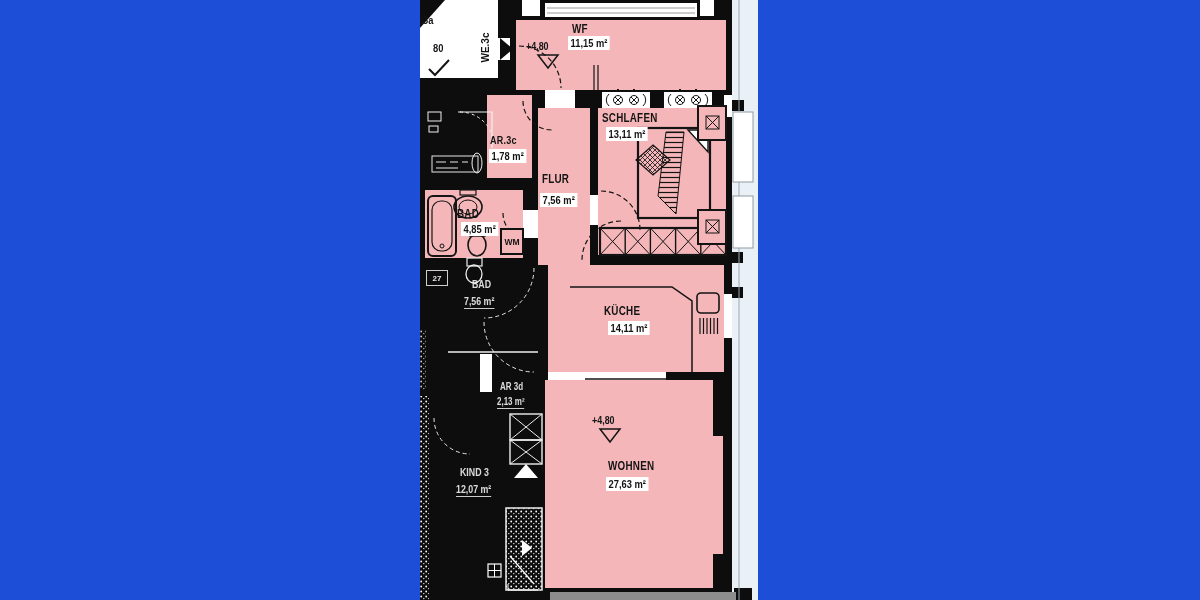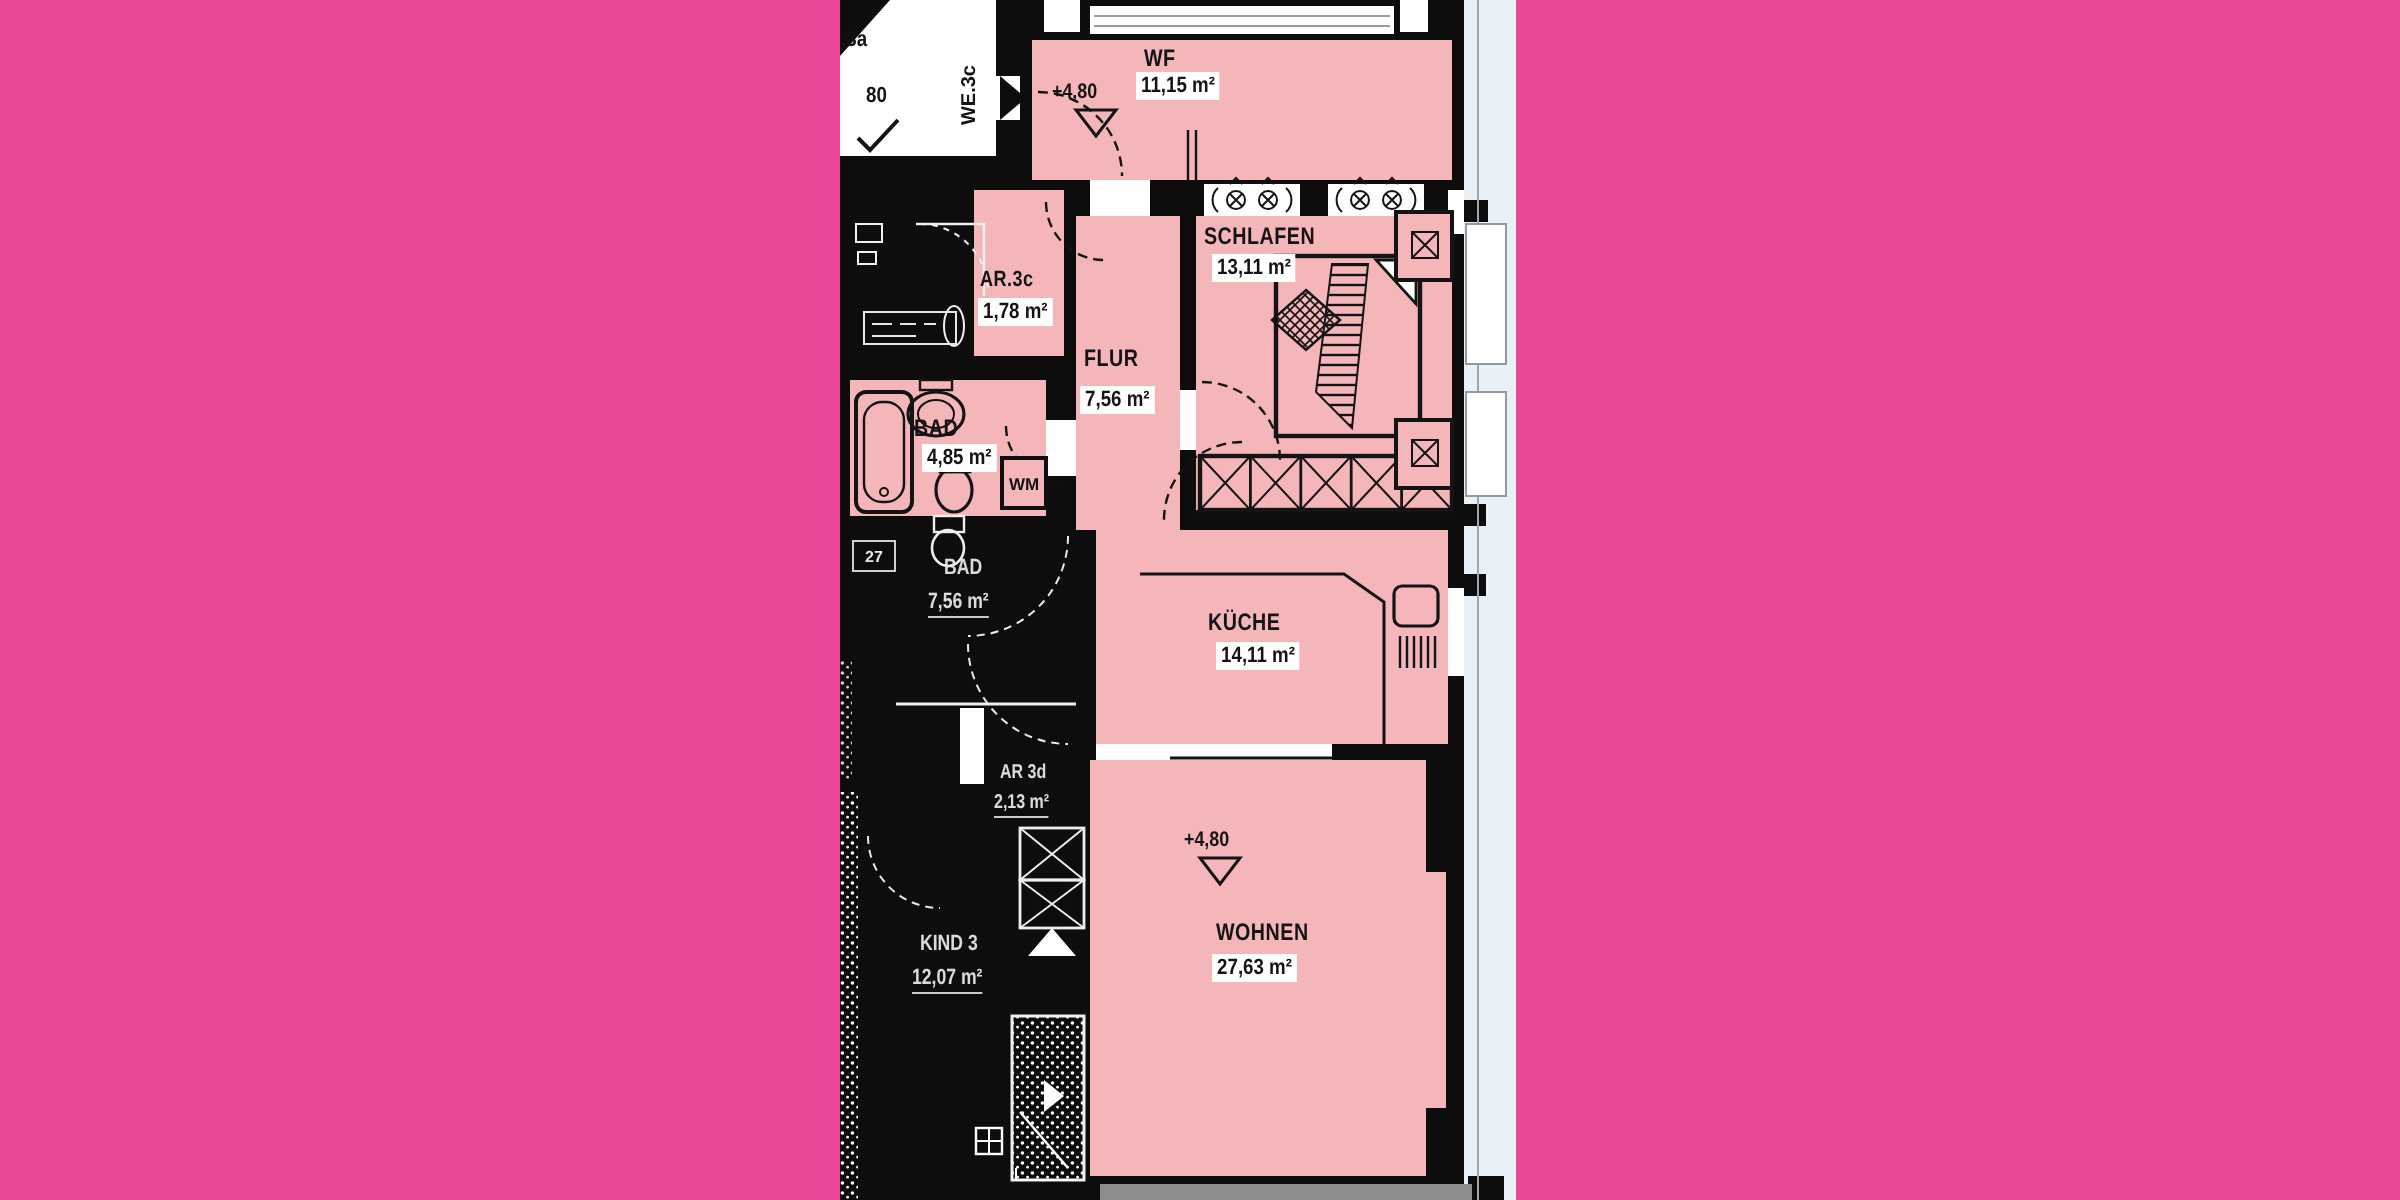--- a/index.html
+++ b/index.html
@@ -1,16 +1,16 @@
 <!DOCTYPE html>
 <html><head>
 <meta charset="utf-8">
 <style>
   html,body{margin:0;padding:0;background:#fff;}
-  #stage{position:relative;width:1200px;height:600px;background:#ec4899;overflow:hidden;
+  #stage{position:relative;width:1200px;height:600px;background:#1d4ed8;overflow:hidden;
          font-family:"Liberation Sans",sans-serif;}
   .plan{position:absolute;left:420px;top:0;width:338px;height:600px;background:#0d0d0d;}
   .abs{position:absolute;}
   .pink{background:#f4b6b8;}
   .white{background:#ffffff;}
   .blue{background:#e9f0f6;}
   .gray{background:#8d8d8d;}
   .room-name{position:absolute;font-weight:bold;font-size:12px;color:#141414;
              transform:scaleX(.82);transform-origin:left top;white-space:nowrap;letter-spacing:.3px;}
   .small-name{font-size:11px;}

